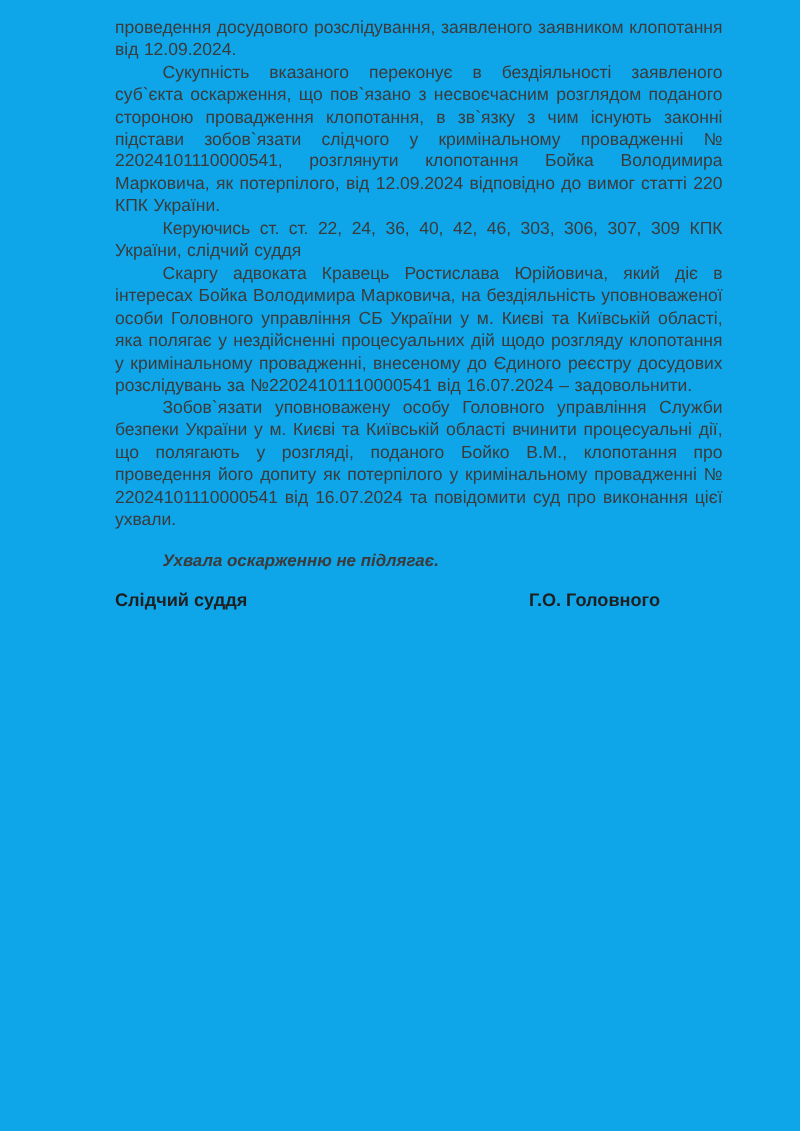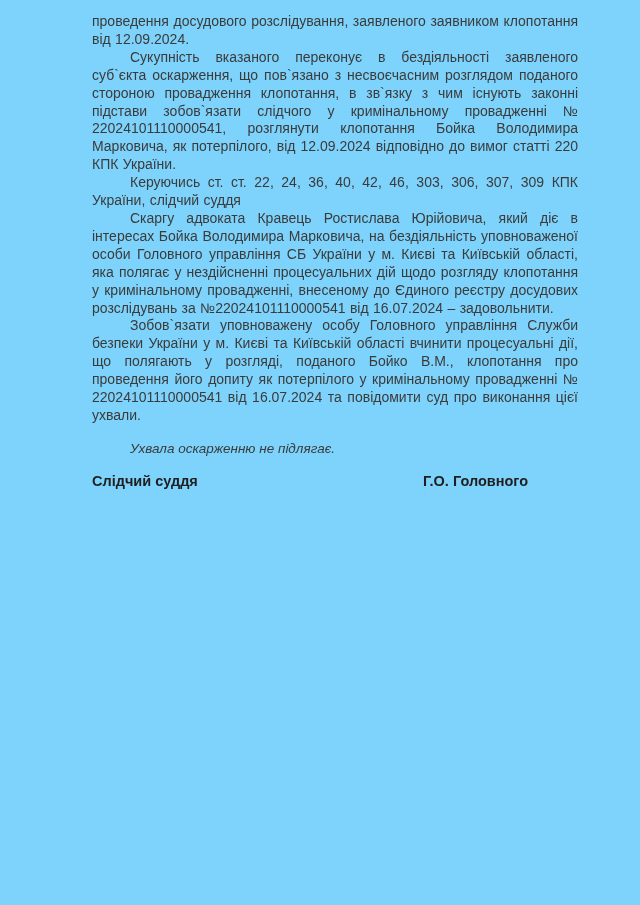--- a/index.html
+++ b/index.html
@@ -10,21 +10,21 @@
   body {
     width: 640px;
     height: 905px;
     overflow: hidden;
   }
   .page {
     box-sizing: border-box;
     width: 640px;
     height: 905px;
     padding: 13px 62px 0 92px;
-    background: #7dd3fc;
+    background: #0ea5e9;
   }
   .para {
     margin: 0;
     font-family: "Liberation Sans", sans-serif;
     font-size: 14px;
     line-height: 17.9px;
     color: #3b3b3b;
     text-align: justify;
     text-indent: 38px;
     word-spacing: 0.5px;
@@ -44,20 +44,21 @@
   }
   .note {
     margin: 15px 0 0 0;
     font-family: "Liberation Sans", sans-serif;
     font-style: italic;
     font-size: 13.5px;
     line-height: 17.9px;
     color: #3b3b3b;
     text-align: left;
     text-indent: 38px;
+    font-weight: bold;
   }
   .signature-row {
     margin-top: 15px;
     display: flex;
     justify-content: space-between;
     align-items: baseline;
     padding-right: 50px;
     font-family: "Liberation Sans", sans-serif;
     font-size: 14.5px;
     line-height: 17.9px;

